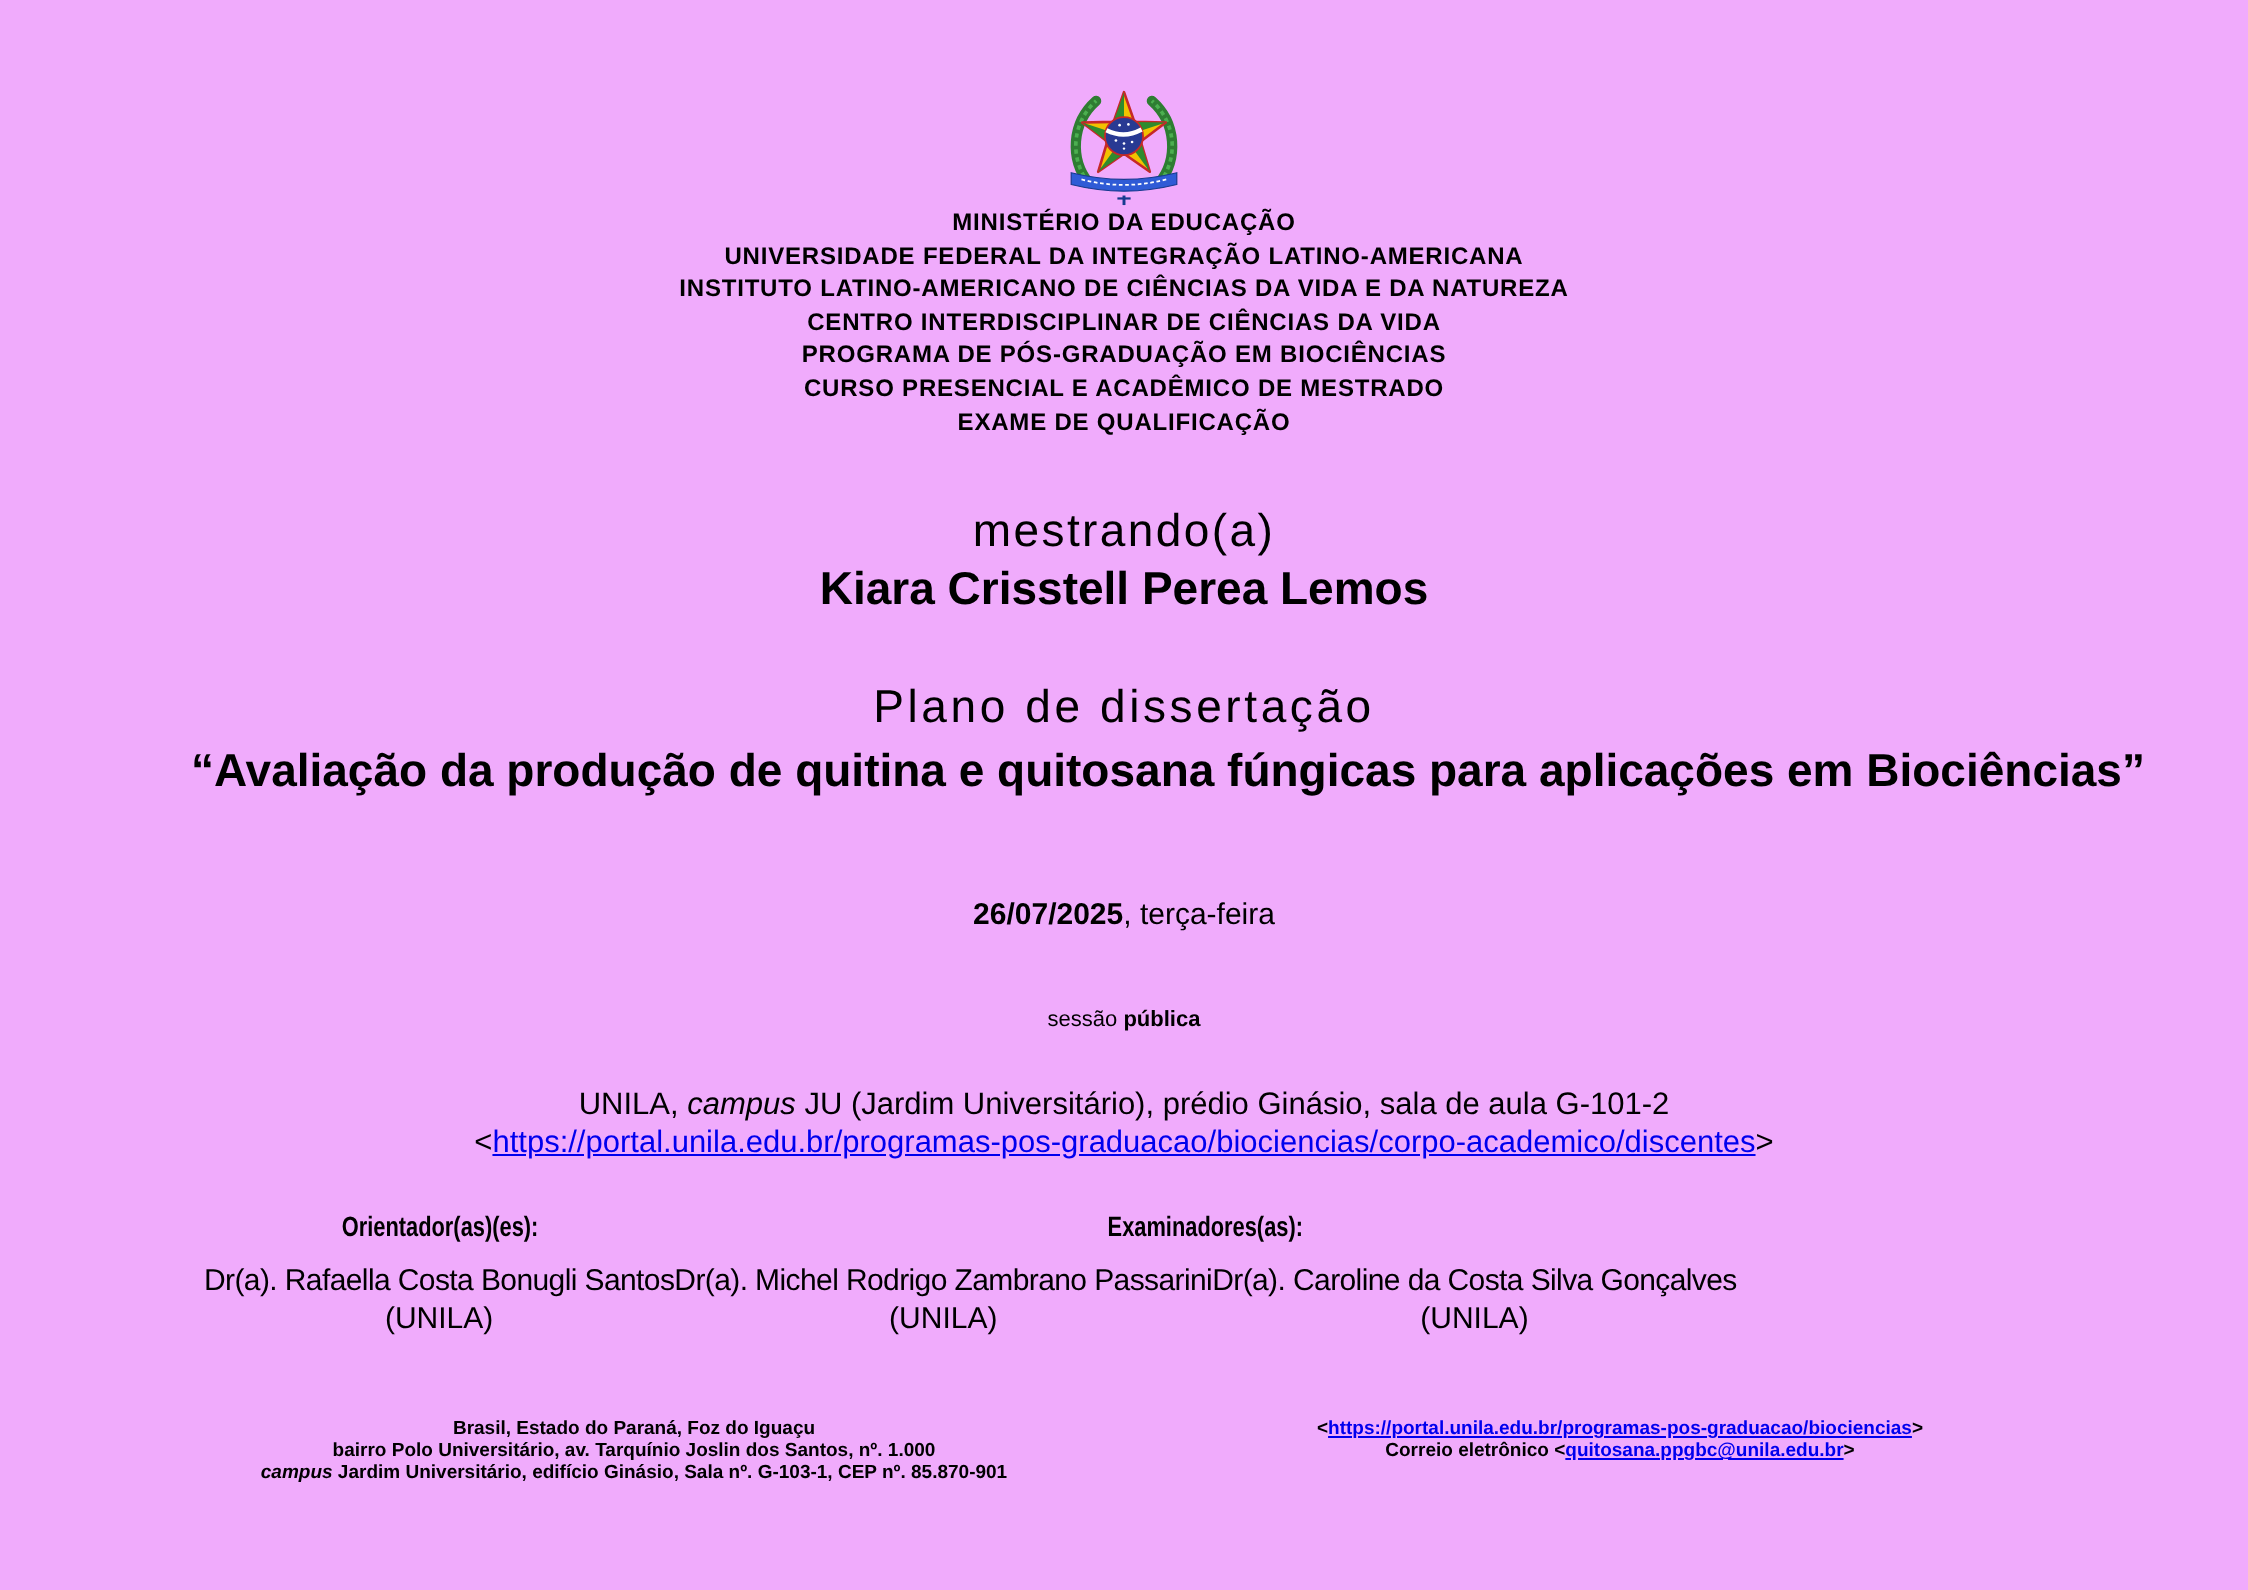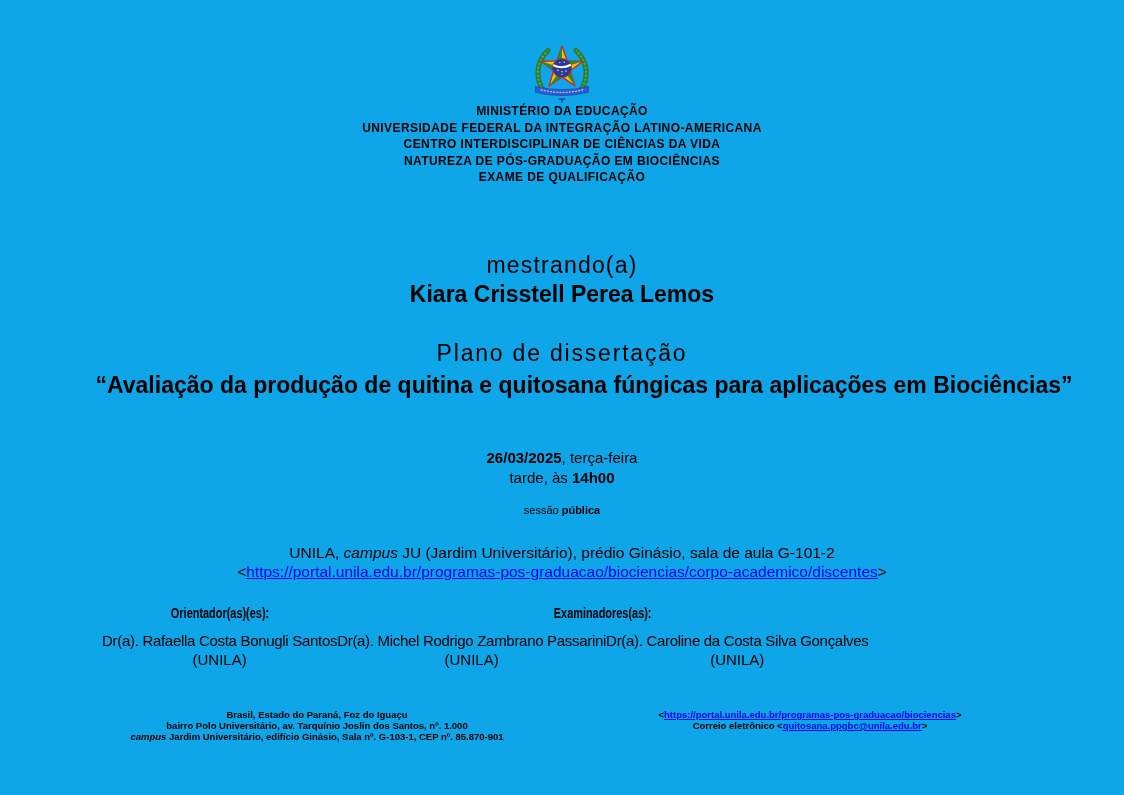--- a/index.html
+++ b/index.html
@@ -1,20 +1,20 @@
 <!DOCTYPE html>
 <html><head>
 <meta charset="utf-8">
 <style>
   html, body { margin: 0; padding: 0; background: #ffffff; }
   .page {
     position: relative;
     width: 1124px;
     height: 795px;
-    background: #0ea5e9;
+    background: #f0abfc;
     color: #000000;
     font-family: "Liberation Sans", "DejaVu Sans", sans-serif;
     overflow: hidden;
   }
   .abs { position: absolute; left: 0; right: 0; text-align: center; }
 
   .emblem-wrap { position: absolute; top: 38px; left: 0; right: 0; text-align: center; }
 
   .org-header {
     top: 103px;
@@ -121,36 +121,37 @@
       <g>
         <path d="M50,81.5 L50,88" stroke="#173a8f" stroke-width="2"></path>
         <path d="M45.5,83.5 L54.5,83.5" stroke="#173a8f" stroke-width="1.5"></path>
       </g>
     </svg>
   </div>
 
   <div class="abs org-header">
     <div>MINISTÉRIO DA EDUCAÇÃO</div>
     <div>UNIVERSIDADE FEDERAL DA INTEGRAÇÃO LATINO-AMERICANA</div>
+    <div>INSTITUTO LATINO-AMERICANO DE CIÊNCIAS DA VIDA E DA NATUREZA</div>
     <div>CENTRO INTERDISCIPLINAR DE CIÊNCIAS DA VIDA</div>
-    <div>NATUREZA DE PÓS-GRADUAÇÃO EM BIOCIÊNCIAS</div>
+    <div>PROGRAMA DE PÓS-GRADUAÇÃO EM BIOCIÊNCIAS</div>
+    <div>CURSO PRESENCIAL E ACADÊMICO DE MESTRADO</div>
     <div>EXAME DE QUALIFICAÇÃO</div>
   </div>
 
   <div class="abs student-label">mestrando(a)</div>
   <div class="abs student-name">Kiara Crisstell Perea Lemos</div>
 
   <div class="abs work-kind">Plano de dissertação</div>
   <div class="abs work-title">
     <span class="title-inner">“Avaliação da produção de quitina e quitosana fúngicas para aplicações em Biociências”</span>
   </div>
 
   <div class="abs session-when">
-    <div><span class="bold">26/03/2025</span><span>, terça-feira</span></div>
-    <div><span>tarde, às </span><span class="bold">14h00</span></div>
+    <div><span class="bold">26/07/2025</span><span>, terça-feira</span></div>
   </div>
 
   <div class="abs session-kind">
     <span>sessão </span><span class="bold">pública</span>
   </div>
 
   <div class="abs venue">
     <div>
       <span>UNILA, </span><span class="italic">campus</span><span> JU (Jardim Universitário), prédio Ginásio, sala de aula G-101-2</span>
     </div>

